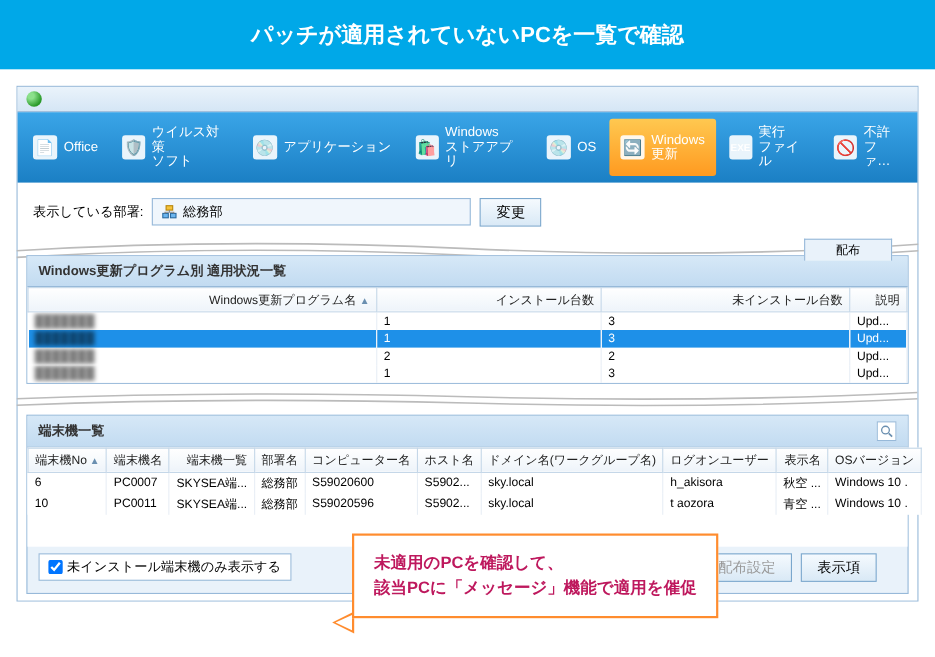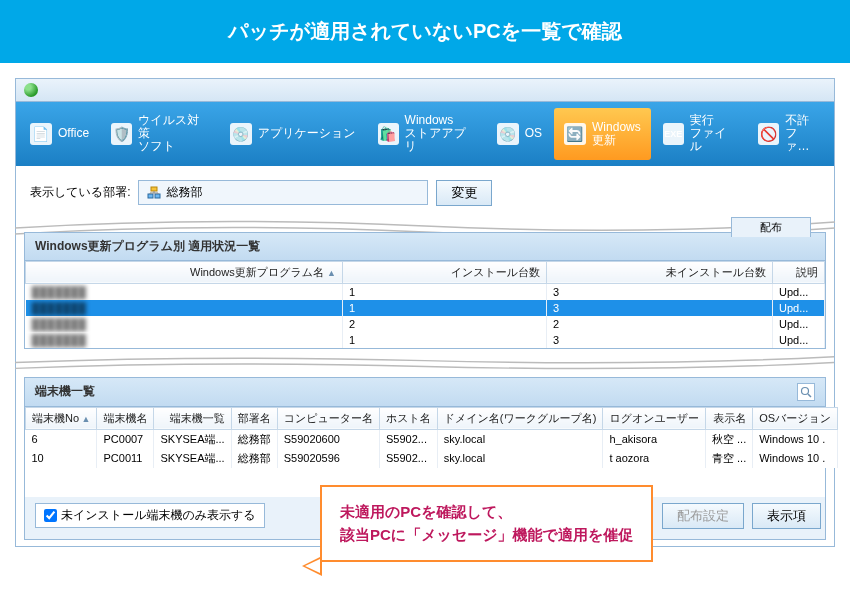--- a/index.html
+++ b/index.html
@@ -26,21 +26,21 @@
 .dist-tab { position: absolute; right: 14px; top: -16px; border: 1px solid #97b9d9; border-bottom: none; background: #e9f2fa; padding: 2px 28px; font-size: 11px; }
 .table { width: 100%; border-collapse: collapse; background: #fff; font-size: 11px; }
 .table th { background: linear-gradient(#fff, #eef4fa); border: 1px solid #c5d7e8; padding: 3px 6px; text-align: right; font-weight: normal; color: #222; white-space: nowrap; }
 .table td { border-right: 1px solid #e8eef5; padding: 2px 6px; white-space: nowrap; overflow: hidden; }
 .table tr.sel td { background: #1e90e8; color: #fff; }
 .sort-arrow { color: #6a8fb0; font-size: 9px; }
 .blur { color: transparent; text-shadow: 0 0 4px rgba(0,0,0,0.5); }
 .terminal-section .section-header { display: flex; align-items: center; justify-content: space-between; }
 .search-box { width: 18px; height: 18px; border: 1px solid #97b9d9; background: #fff; display: flex; align-items: center; justify-content: center; color: #6a8fb0; font-size: 12px; }
 .table-wrap { background: #fff; min-height: 90px; }
-.bottom-bar { display: flex; align-items: center; justify-content: space-between; padding: 6px 4px 10px 10px; }
+.bottom-bar { display: flex; align-items: center; justify-content: space-between; padding: 6px 28px 10px 10px; }
 .chk-row { display: flex; align-items: center; gap: 4px; border: 1px solid #97b9d9; background: #fff; padding: 3px 8px; position: relative; }
 .btn-row { display: flex; gap: 8px; }
 .callout { position: absolute; left: 320px; top: 485px; border: 2px solid #ff8c2e; background: #fff; padding: 14px 18px; font-size: 15px; font-weight: bold; color: #be185d; line-height: 1.5; z-index: 10; }
 .callout-tail { position: absolute; left: 302px; top: 556px; width: 0; height: 0; border-top: 10px solid transparent; border-bottom: 10px solid transparent; border-right: 20px solid #ff8c2e; z-index: 9; }
 .callout-tail::after { content: ""; position: absolute; left: 3px; top: -7px; border-top: 7px solid transparent; border-bottom: 7px solid transparent; border-right: 15px solid #fff; }
 .tear2 { height: 20px; position: relative; margin: -4px -1px 0 -1px; }
 </style>
 </head>
 <body>
 

